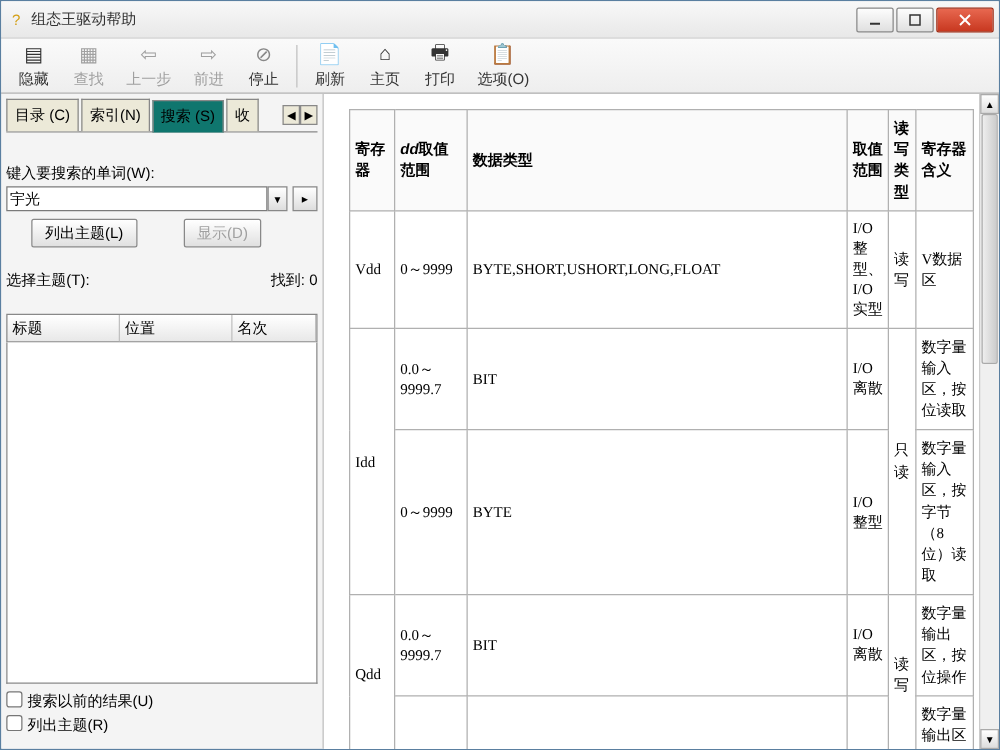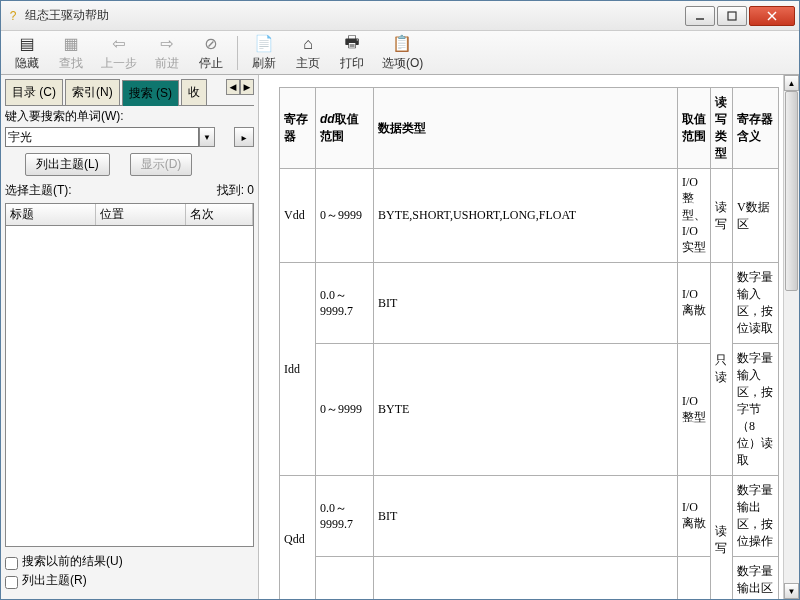--- a/index.html
+++ b/index.html
@@ -13,41 +13,41 @@
 .win-btn.close{width:46px;background:linear-gradient(#e86850,#c83820);color:#fff;border-color:#a02810}
 .win-btn svg{width:10px;height:10px}
 .toolbar{height:44px;background:linear-gradient(#fafafa,#eee);border-bottom:1px solid #b0b0b0;display:flex;align-items:center;padding:2px 4px}
 .tb-btn{display:flex;flex-direction:column;align-items:center;padding:2px 8px;cursor:pointer;color:#333;min-width:44px}
 .tb-btn.disabled{color:#a0a0a0;cursor:default}
 .tb-btn .ticon{width:20px;height:20px;display:flex;align-items:center;justify-content:center;font-size:16px}
 .tb-btn .tlabel{font-size:12px;margin-top:1px}
 .tb-sep{width:1px;height:34px;background:#c0c0c0;margin:0 4px}
 .body{flex:1;display:flex;overflow:hidden}
 .sidebar{width:258px;background:#f4f4f4;border-right:1px solid #c0c0c0;display:flex;flex-direction:column;padding:4px}
-.tabs{display:flex;border-bottom:1px solid #888;margin-bottom:0;align-items:flex-start}
+.tabs{display:flex;border-bottom:1px solid #888;margin-bottom:22px;align-items:center}
 .tab{padding:4px 6px;border:1px solid #888;border-bottom:none;margin-right:2px;background:#ece9d8;cursor:pointer;white-space:nowrap;font-size:12px}
 .tab.active{background:#0f766e;position:relative;top:1px}
 .tab-scroll{display:flex;margin-left:auto}
 .tab-arrow{width:14px;height:16px;border:1px solid #888;background:#ece9d8;display:flex;align-items:center;justify-content:center;font-size:9px;cursor:pointer}
 .field-label{margin:2px 0}
-.search-row{display:flex;gap:19px;margin-bottom:6px}
+.search-row{display:flex;gap:4px;margin-bottom:6px}
 .search-input{flex:1;height:20px;border:1px solid #7a7a7a;background:#fff;padding:0 2px}
 .dd-btn{width:16px;height:20px;border:1px solid #888;background:linear-gradient(#fff,#ddd);display:flex;align-items:center;justify-content:center;font-size:8px}
 .go-btn{width:20px;height:20px;border:1px solid #888;background:linear-gradient(#fff,#ddd);display:flex;align-items:center;justify-content:center;font-size:10px}
-.btn-row{display:flex;gap:20px;margin-bottom:6px;padding:0 20px}
+.btn-row{display:flex;gap:37px;margin-bottom:18px;padding:0 20px}
 .s-btn{padding:2px 10px;border:1px solid #888;background:linear-gradient(#fff,#e0e0e0);cursor:pointer;border-radius:2px}
 .s-btn.disabled{color:#a0a0a0}
-.status-row{display:flex;margin-bottom:4px}
+.status-row{display:flex;margin-bottom:18px}
 .status-row span:first-child{flex:1}
 .list-header{display:flex;border:1px solid #888;background:linear-gradient(#fff,#e8e8e8)}
 .list-header div{padding:2px 4px;border-right:1px solid #c0c0c0}
 .lh1{width:90px}.lh2{width:90px}.lh3{flex:1}
 .list-body{flex:1;background:#fff;border:1px solid #888;border-top:none}
 .checks{padding:4px 0}
-.chk{display:flex;align-items:flex-end;gap:4px;margin:2px 0}
+.chk{display:flex;align-items:flex-start;gap:4px;margin:2px 0}
 .chk input{width:13px;height:13px}
 .content{flex:1;background:#fff;overflow:auto;position:relative}
 .content-inner{padding:12px 20px}
 .content-title{margin-bottom:10px;font-size:13px}
 table.data{border-collapse:collapse;width:100%}
 table.data td,table.data th{border:1px solid #b0b0b0;padding:6px 4px;text-align:left;vertical-align:middle;font-size:12px;font-family:SimSun,serif}
 table.data th{font-weight:bold;background:#fafafa}
 .scrollbar-v{position:absolute;right:0;top:0;bottom:0;width:16px;background:#f0f0f0;border-left:1px solid #ccc}
 .sb-btn{height:16px;background:linear-gradient(#fff,#ddd);border:1px solid #aaa;display:flex;align-items:center;justify-content:center;font-size:8px}
 .sb-thumb{position:absolute;top:16px;left:1px;right:1px;height:200px;background:linear-gradient(90deg,#eee,#ccc);border:1px solid #aaa;border-radius:2px}

